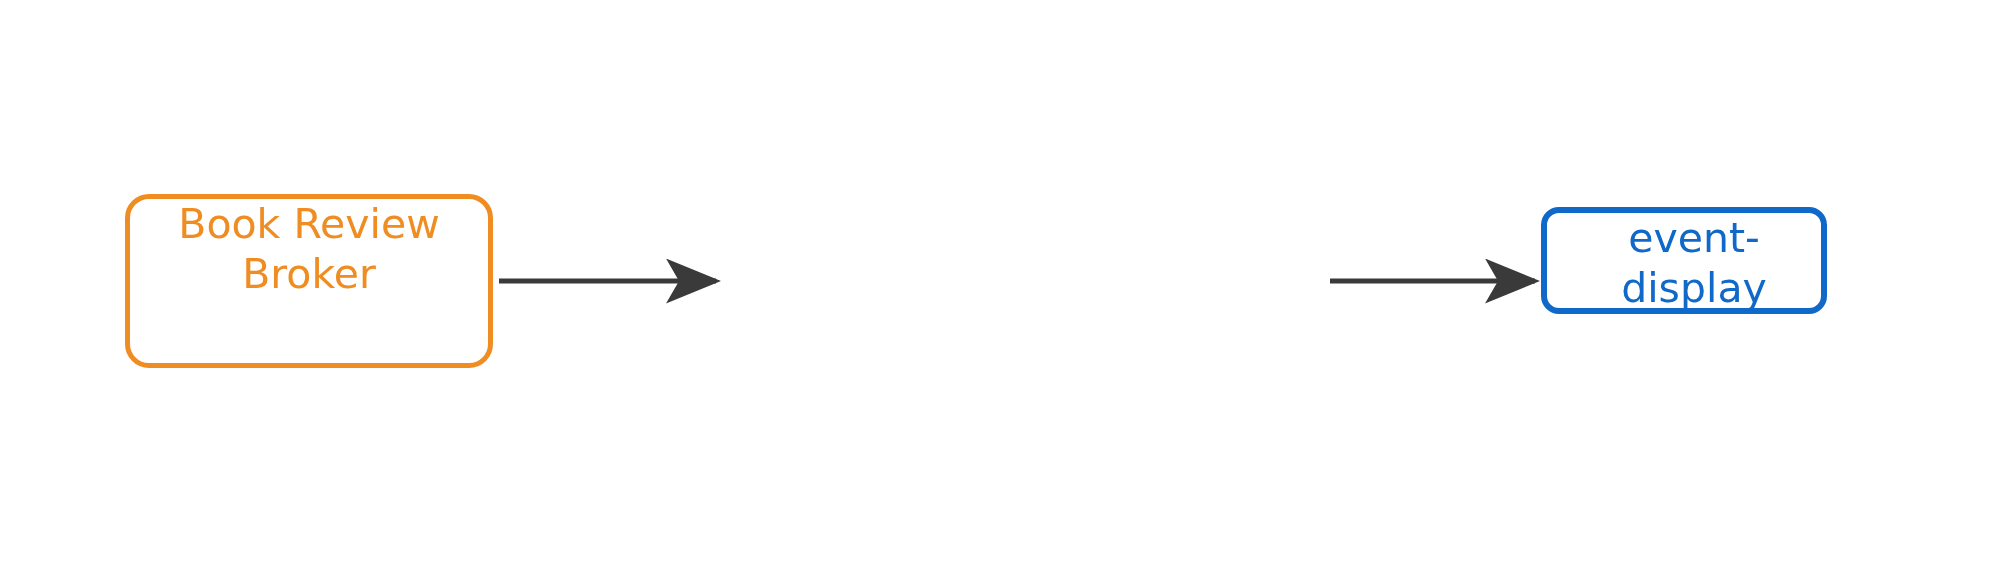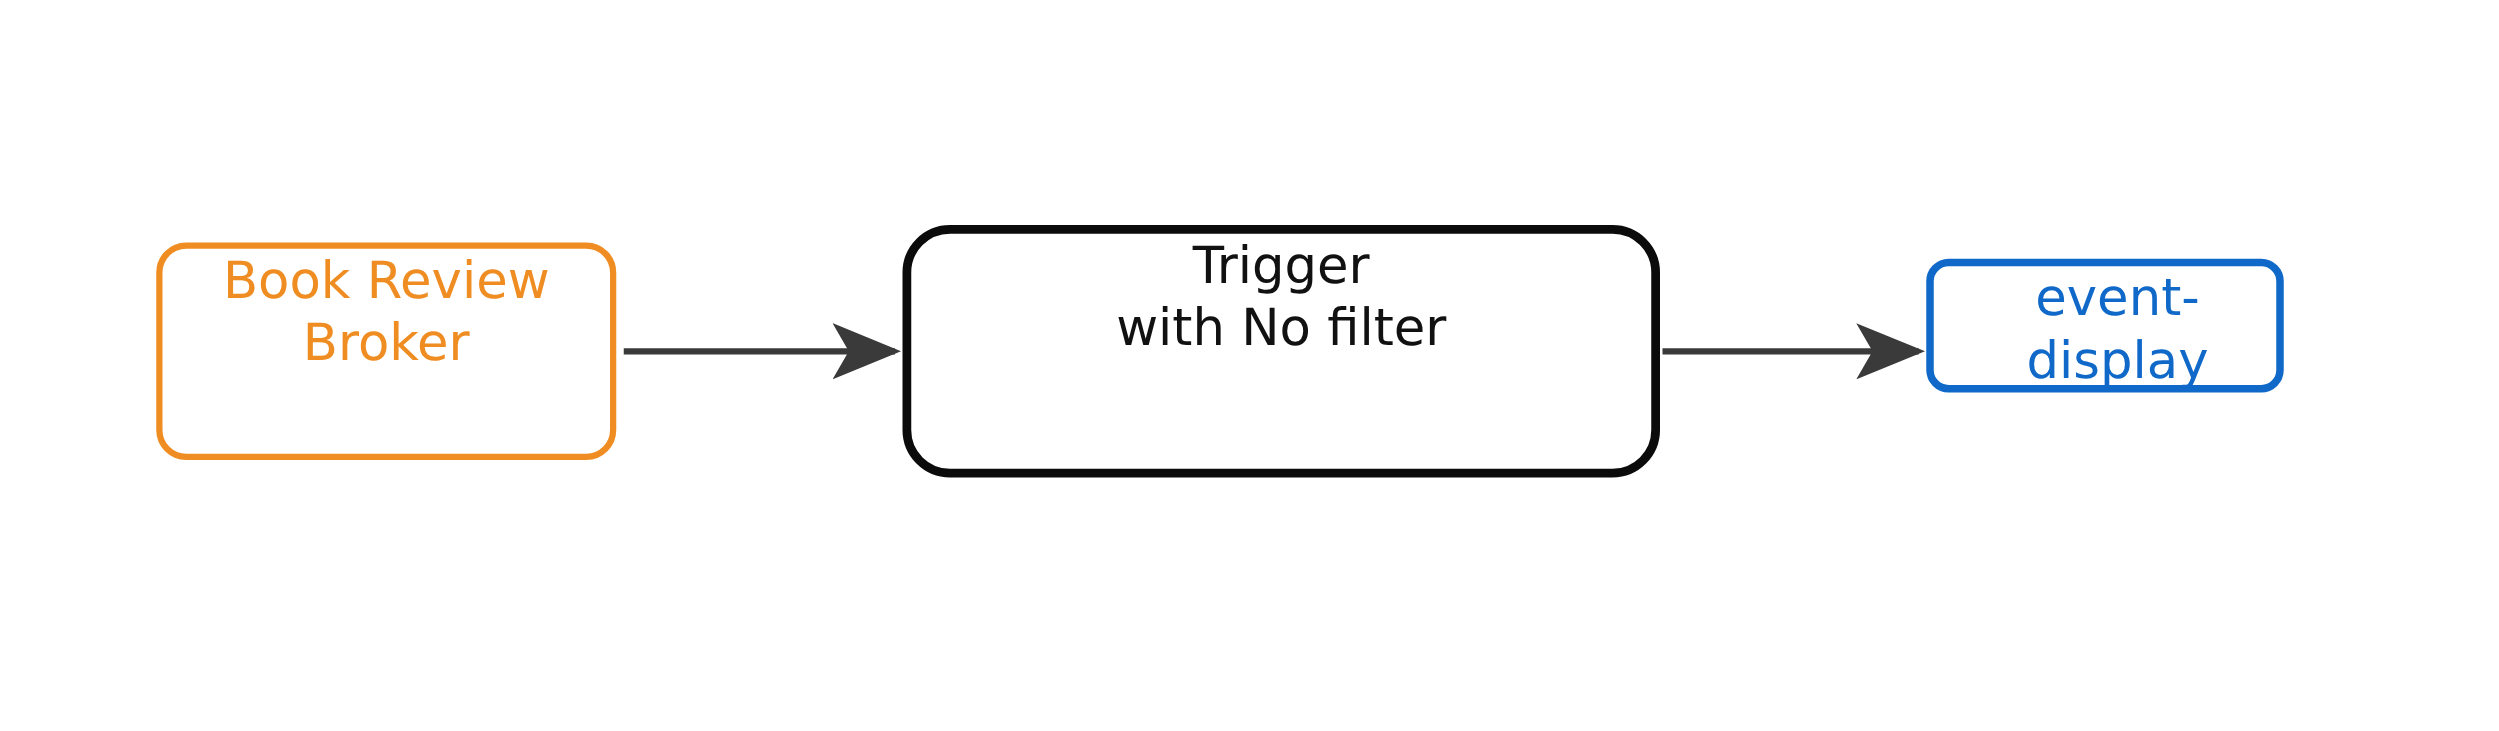--- a/index.html
+++ b/index.html
@@ -100,24 +100,20 @@
 
   <svg class="edge" id="edge-broker-trigger" viewBox="0 0 250 70" width="250" height="70">
     <defs>
       <marker id="arrowA" markerWidth="11" markerHeight="9" refX="10" refY="4.5" orient="auto" markerUnits="strokeWidth">
         <path d="M0,0 L11,4.5 L0,9 L2.6,4.5 Z" fill="#3a3a3a"></path>
       </marker>
     </defs>
     <line x1="9" y1="31" x2="226" y2="31" stroke="#3a3a3a" stroke-width="5" marker-end="url(#arrowA)"></line>
   </svg>
 
-  <div class="node" id="node-trigger">
-    <span class="node-label">Trigger
-with No filter</span>
-  </div>
 
   <svg class="edge" id="edge-trigger-sink" viewBox="0 0 250 70" width="250" height="70">
     <defs>
       <marker id="arrowB" markerWidth="11" markerHeight="9" refX="10" refY="4.5" orient="auto" markerUnits="strokeWidth">
         <path d="M0,0 L11,4.5 L0,9 L2.6,4.5 Z" fill="#3a3a3a"></path>
       </marker>
     </defs>
     <line x1="10" y1="31" x2="215" y2="31" stroke="#3a3a3a" stroke-width="5" marker-end="url(#arrowB)"></line>
   </svg>
 

